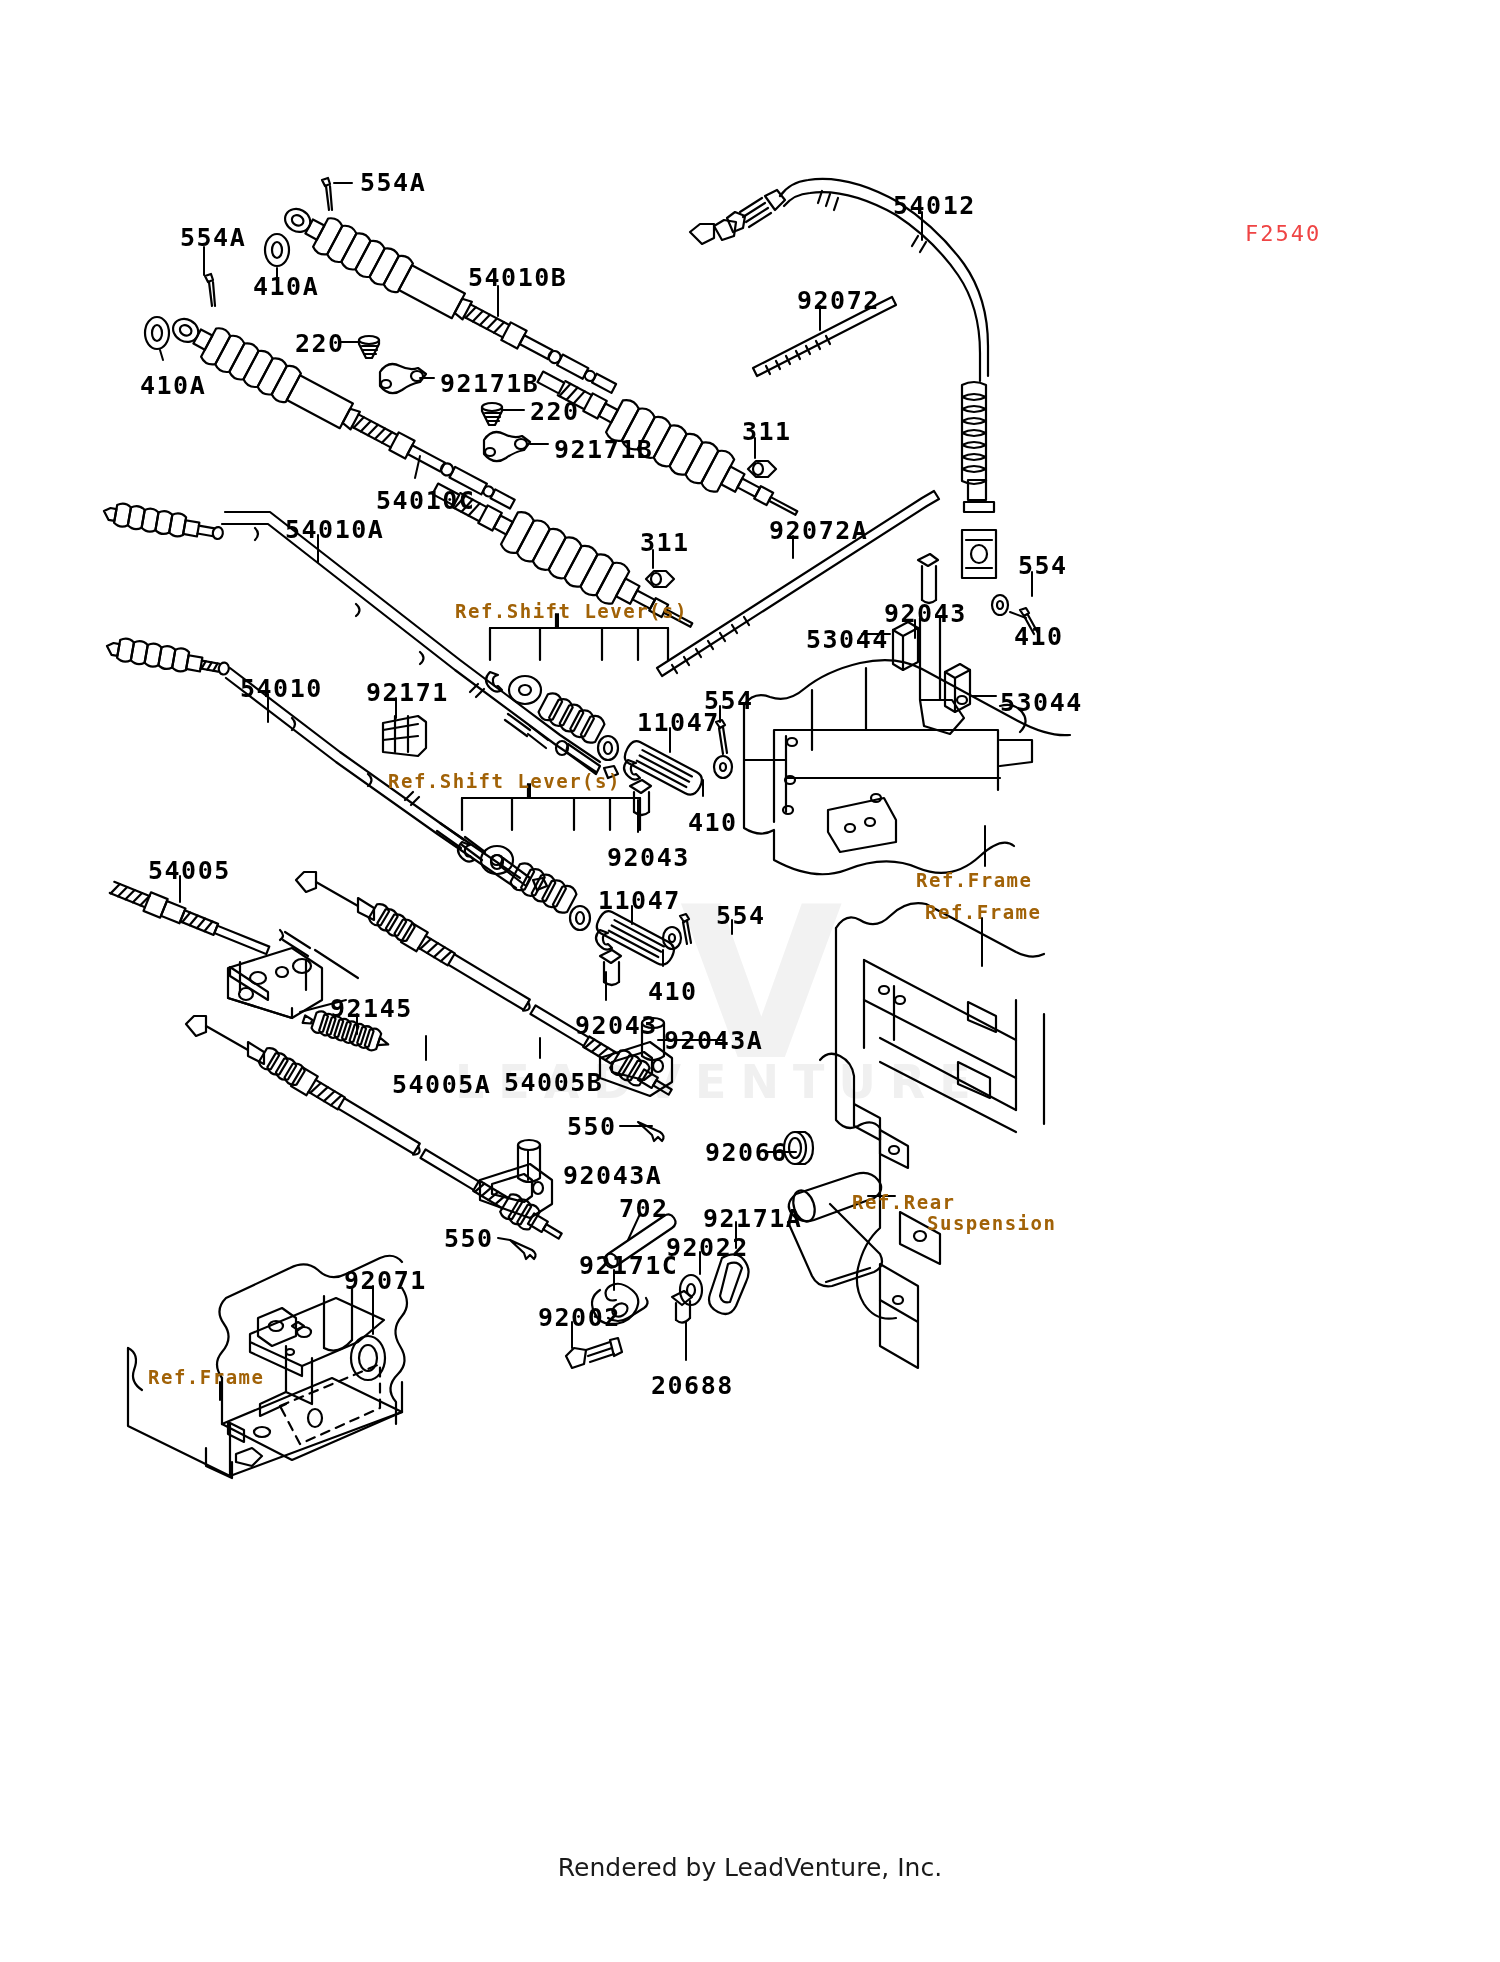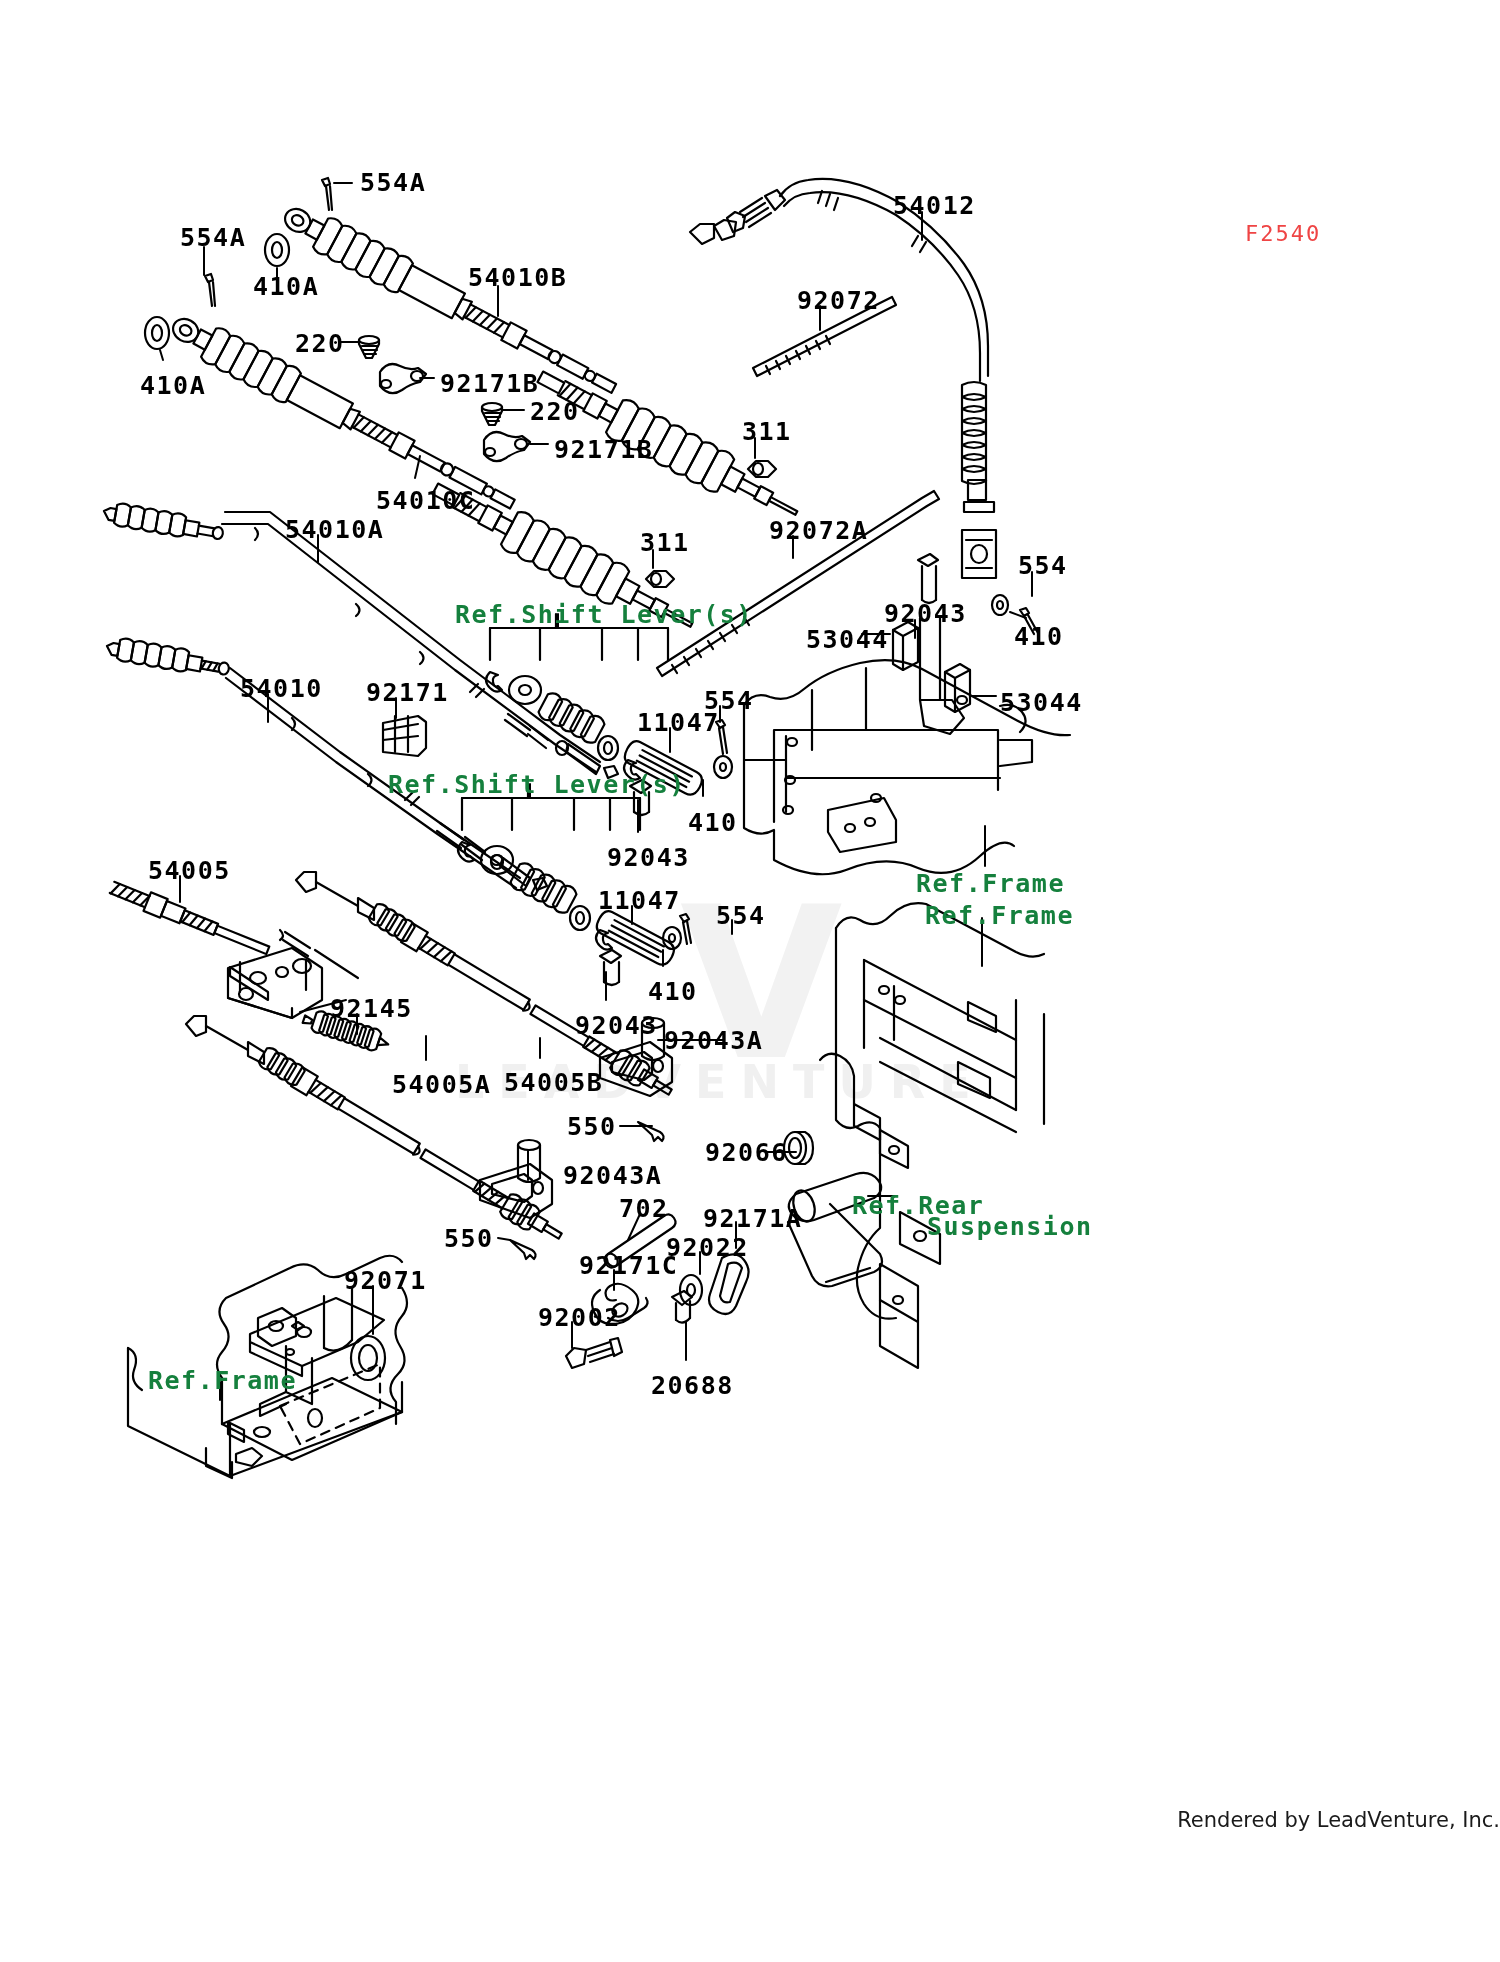--- a/index.html
+++ b/index.html
@@ -6,23 +6,23 @@
   body{width:1500px;height:1962px;position:relative;overflow:hidden;
        font-family:"DejaVu Sans Mono","Liberation Mono",monospace;color:#000;}
   #sheet{position:absolute;left:0;top:0;width:1500px;height:1962px;}
   svg.art{position:absolute;left:0;top:0;width:1500px;height:1962px;overflow:visible;}
   .lbl{position:absolute;font-family:"DejaVu Sans Mono","Liberation Mono",monospace;
        font-weight:bold;font-size:25px;letter-spacing:1.5px;white-space:nowrap;color:#000;
        line-height:1;}
   .code{position:absolute;font-family:"DejaVu Sans Mono","Liberation Mono",monospace;
         font-weight:normal;font-size:22px;letter-spacing:2px;color:#ef4444;}
   .ref{position:absolute;font-family:"DejaVu Sans Mono","Liberation Mono",monospace;
-       font-weight:bold;font-size:25px;letter-spacing:1.5px;white-space:nowrap;color:#15803d;}
-  .footer{position:absolute;left:0;top:1808px;width:1500px;text-align:right;
-          font-family:"DejaVu Sans","Liberation Sans",sans-serif;font-size:21px;color:#1a1a1a;}
+       font-weight:bold;font-size:19px;letter-spacing:1.5px;white-space:nowrap;color:#a16207;}
+  .footer{position:absolute;left:0;top:1853px;width:1500px;text-align:center;
+          font-family:"DejaVu Sans","Liberation Sans",sans-serif;font-size:25px;color:#1a1a1a;}
   .wm{position:absolute;font-family:"DejaVu Sans","Liberation Sans",sans-serif;
       font-weight:bold;color:#f0f0f0;user-select:none;pointer-events:none;}
   #wm-text{left:455px;top:1055px;font-size:46px;letter-spacing:14px;}
   #wm-mark{left:680px;top:880px;font-size:210px;line-height:1;color:#f2f2f2;}
 </style>
 </head>
 <body>
 
 <div id="sheet">
 

